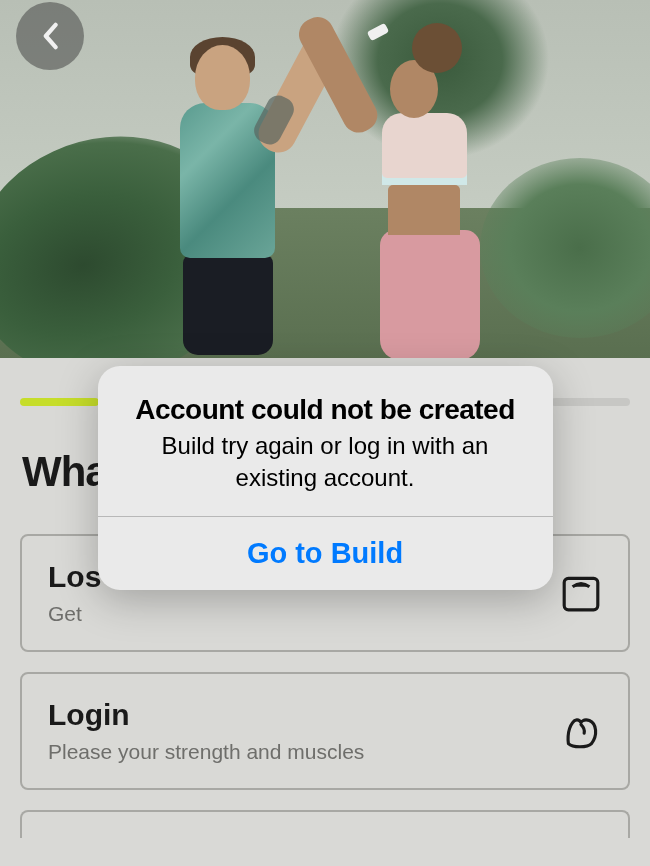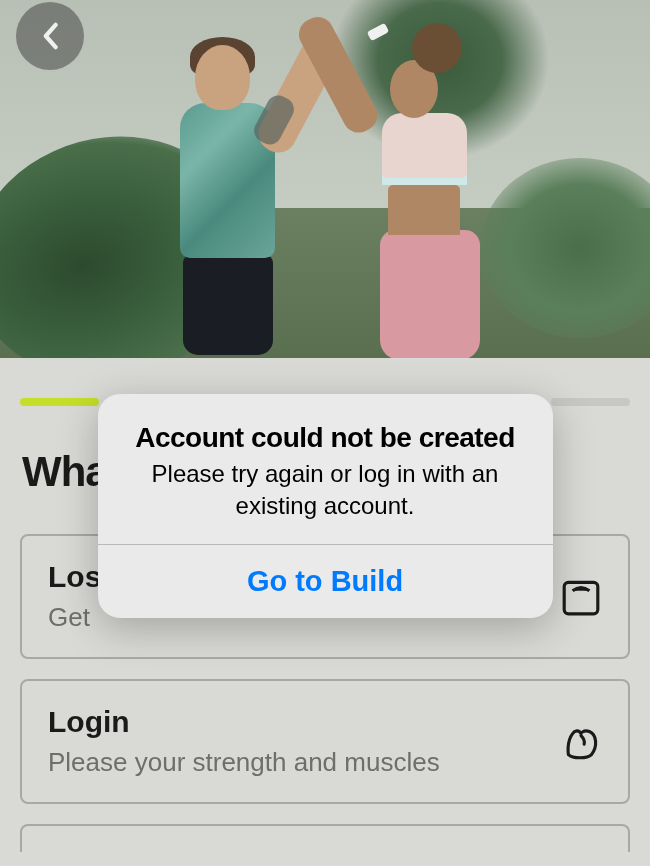--- a/index.html
+++ b/index.html
@@ -252,21 +252,21 @@
       border-radius: 8px;
       padding: 24px 26px;
       display: flex;
       align-items: center;
       justify-content: space-between;
       background: #d9d9d6;
       cursor: pointer;
     }
     .option-text { display: flex; flex-direction: column; gap: 8px; }
     .option-title { font-size: 30px; font-weight: 800; color: #1a1a1a; }
-    .option-desc { font-size: 26px; color: #6e6e6b; font-weight: 400; }
+    .option-desc { font-size: 21px; color: #6e6e6b; font-weight: 400; }
     .option-icon { width: 42px; height: 42px; display: flex; align-items: center; justify-content: center; }
     .option-partial {
       border: 2px solid #a8a8a4;
       border-radius: 8px;
       background: #d9d9d6;
       height: 28px;
       border-bottom: none;
       border-radius: 8px 8px 0 0;
     }
     .overlay {
@@ -277,21 +277,21 @@
       justify-content: center;
       z-index: 50;
     }
     .modal {
       width: 455px;
       background: #eaeaea;
       border-radius: 22px;
       box-shadow: 0 10px 40px rgba(0,0,0,0.25);
       overflow: hidden;
       position: relative;
-      top: 68px;
+      top: 40px;
       margin-top: 10px;
     }
     .modal-body { padding: 28px 26px 22px 26px; text-align: center; }
     .modal-title { font-size: 28px; font-weight: 700; color: #000; margin-bottom: 4px; letter-spacing: -0.5px;}
     .modal-msg { font-size: 24px; color: #000; line-height: 1.35; font-weight: 400;}
     .modal-divider { height: 1px; background: #b8b8b8; }
     .modal-btn {
       padding: 20px 0;
       text-align: center;
       font-size: 29px;
@@ -371,18 +371,18 @@
       </svg>
     </div>
   </div>
   <div class="option-partial"></div>
 </div>
 
 <div class="overlay">
   <div class="modal">
     <div class="modal-body">
       <div class="modal-title">Account could not be created</div>
-      <div class="modal-msg">Please try again or log in with an existing account.</div>
+      <div class="modal-msg">Build try again or log in with an existing account.</div>
     </div>
     <div class="modal-divider"></div>
     <div class="modal-btn">Go to Build</div>
   </div>
 </div>
 
 </body></html>

